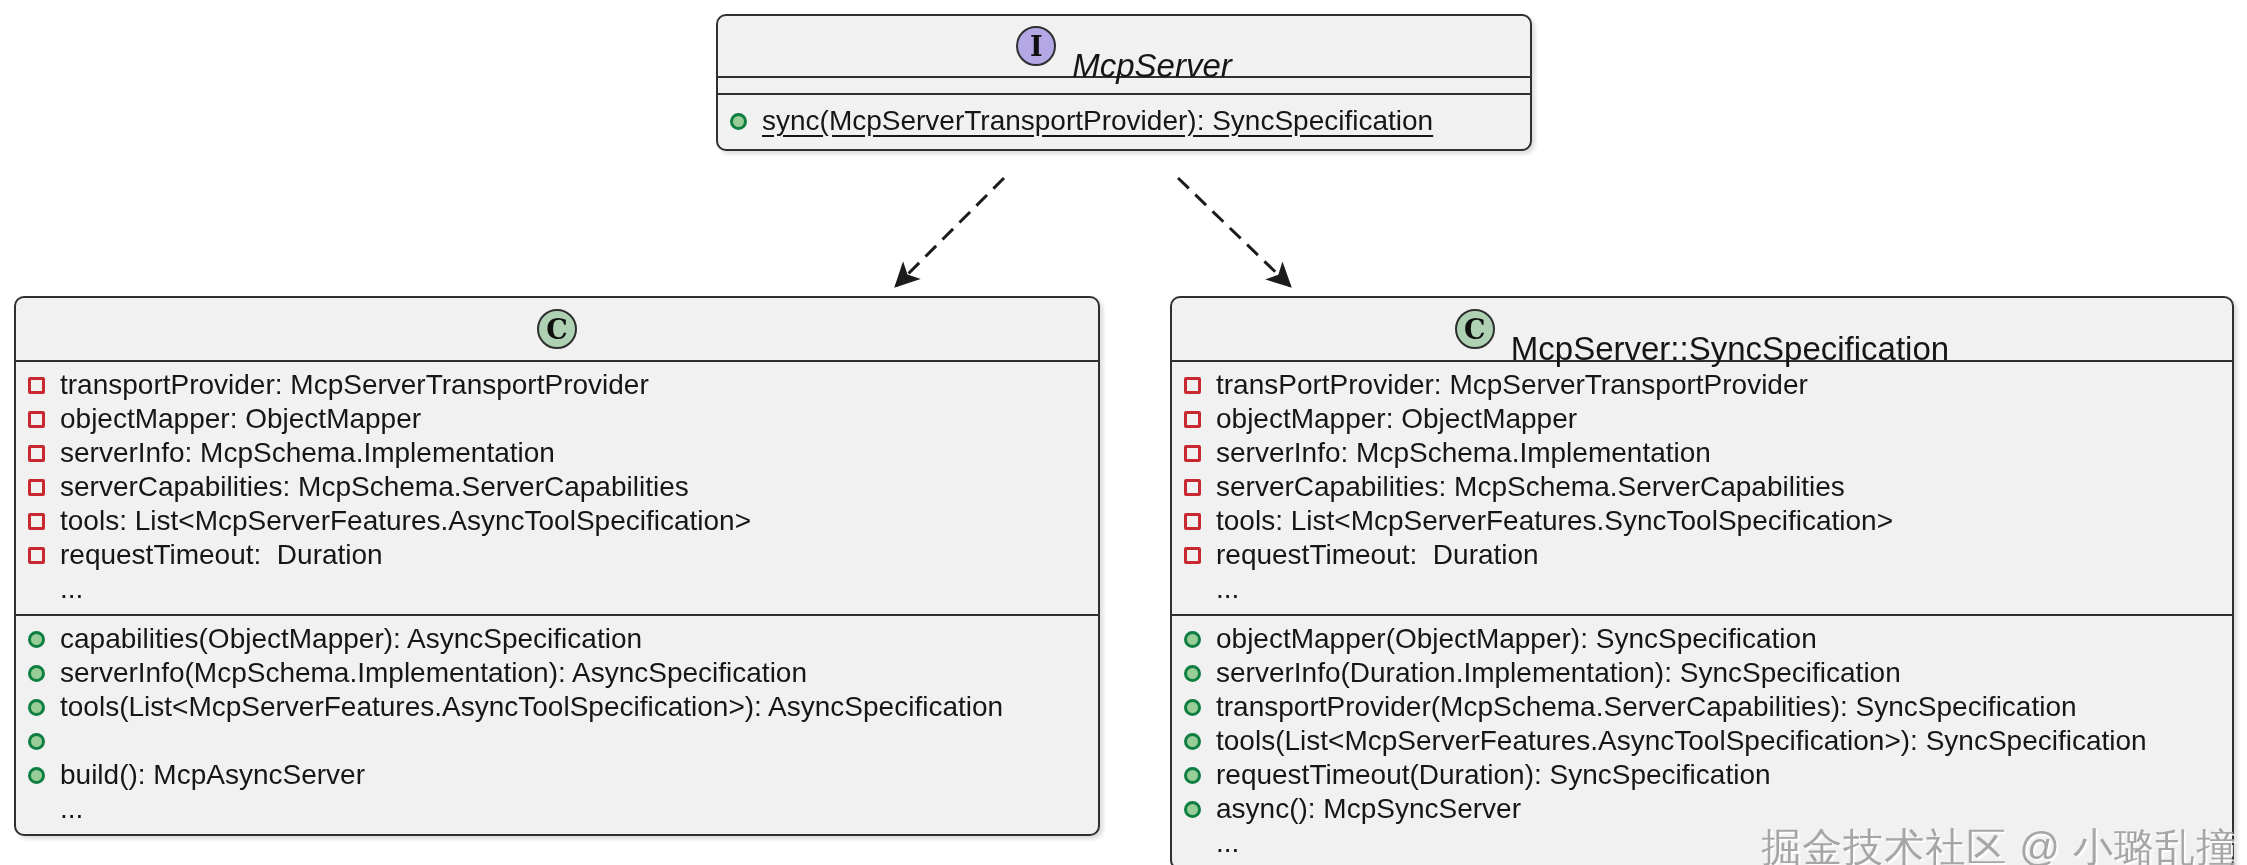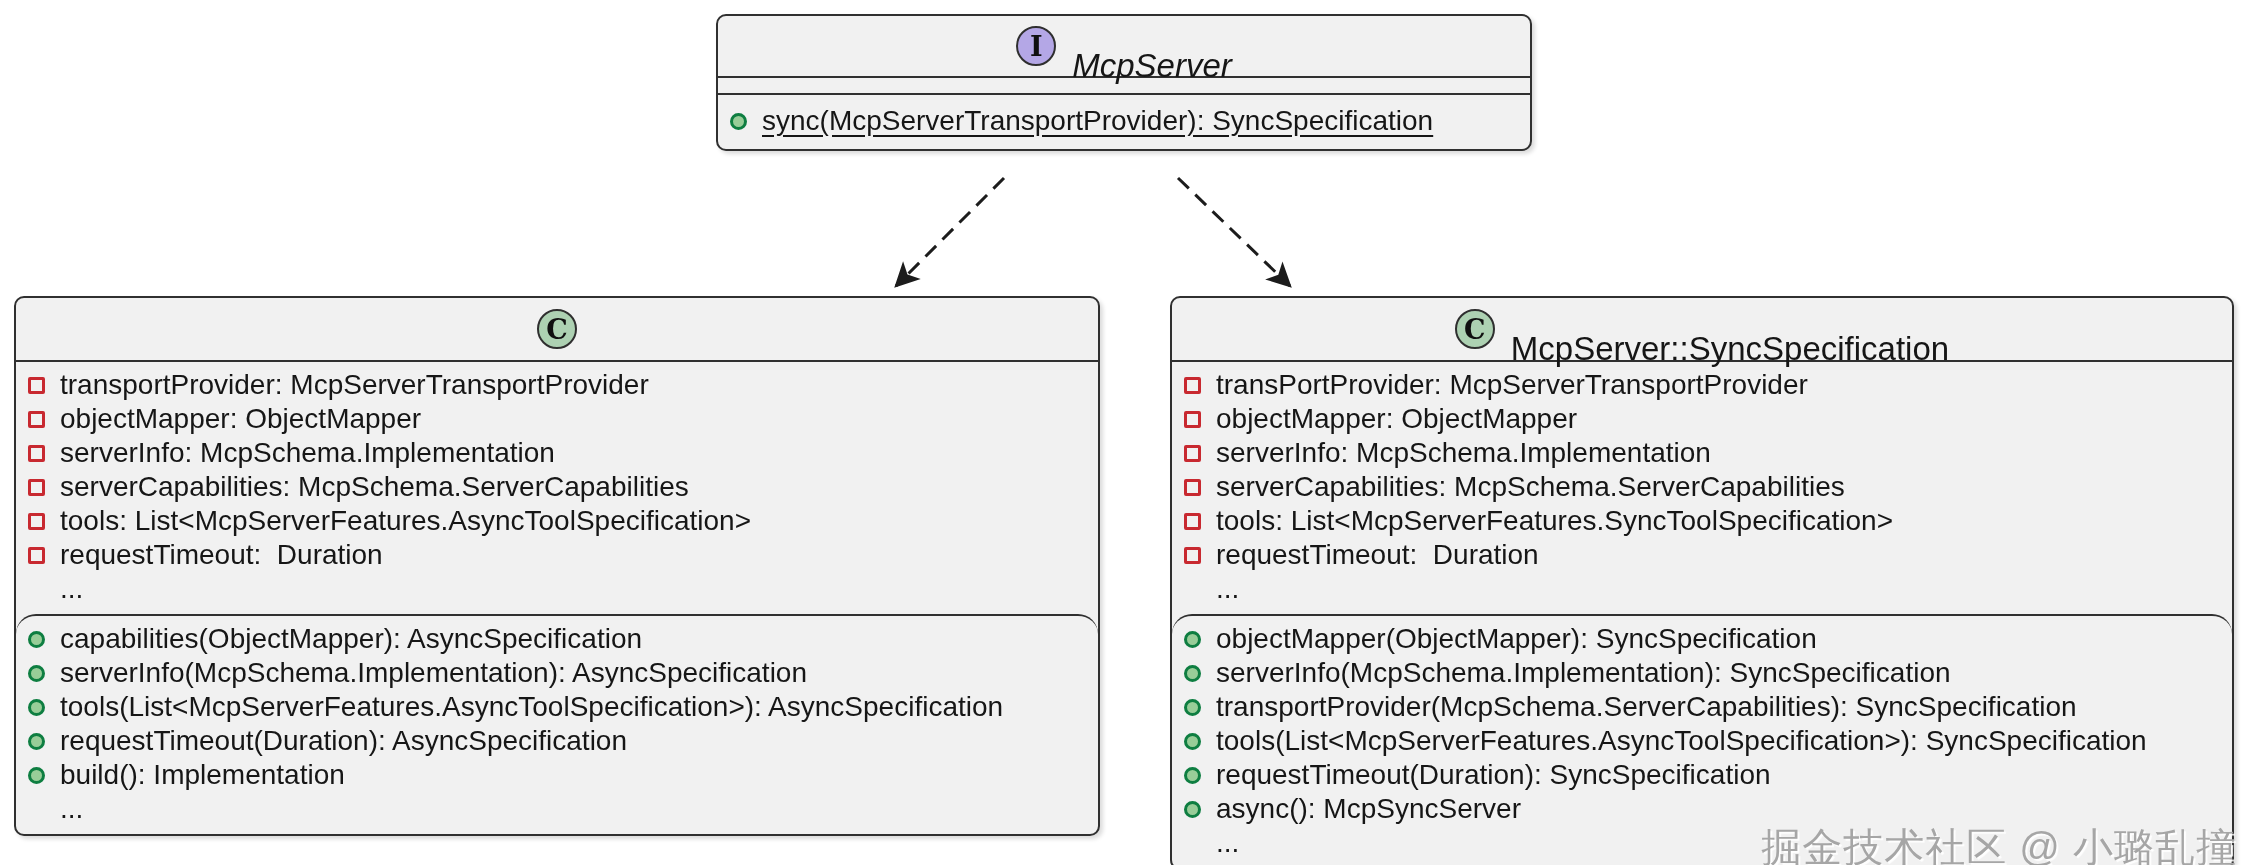--- a/index.html
+++ b/index.html
@@ -28,21 +28,21 @@
                  font-family:"DejaVu Serif", serif; font-weight:bold; font-size:27px;
                  border:2.5px solid var(--circle_border); color:#101010; }
   .interface-box .kind-circle { background:var(--interface_circle); }
   .class-box .kind-circle { background:var(--class_circle); }
 
   .title-text { font-size:33px;margin-top:40px; }
   .interface-box .title-text { font-style:italic; }
 
   .empty-compartment { height:17px; border-bottom:2px solid var(--box_border); }
 
-  .compartment { padding:6px 28px 8px 12px;border-radius:20px; }
+  .compartment { padding:6px 28px 8px 12px; }
   .methods-compartment { border-top:2px solid var(--box_border); }
   .interface-box .methods-compartment { border-top:none; }
 
   .member { display:flex; align-items:center; gap:15px; height:34px; }
   .interface-box .member { height:40px; }
   .icon { width:17px; height:17px; flex:0 0 auto; }
   .icon.square { border:3px solid var(--field_icon); background:transparent; border-radius:2px; }
   .icon.circle { border:3px solid var(--method_icon_border); background:var(--method_icon_fill); border-radius:50%; }
   .icon.none { border:none; background:transparent; }
   .member-text { font-size:28px; white-space:pre; }
@@ -128,25 +128,24 @@
           <div class="member">
           <span class="icon circle"></span>
           <span class="member-text">serverInfo(McpSchema.Implementation): AsyncSpecification</span>
         </div>
           <div class="member">
           <span class="icon circle"></span>
           <span class="member-text">tools(List&lt;McpServerFeatures.AsyncToolSpecification&gt;): AsyncSpecification</span>
         </div>
           <div class="member">
           <span class="icon circle"></span>
-          <span class="member-text">requestTimeout(Duration): AsyncSpecification</span>
-        </div>
-          <div class="member">
-          <span class="icon circle"></span>
-          <span class="member-text">build(): Implementation</span>
+        </div>
+          <div class="member">
+          <span class="icon circle"></span>
+          <span class="member-text">build(): McpAsyncServer</span>
         </div>
         </div>
       <div class="member">
         <span class="icon none"></span>
         <span class="member-text">...</span>
       </div>
     </div>
   </section>
 
   <section class="uml-box class-box" style="left:1170px; top:296px; width:1064px;">
@@ -187,21 +186,21 @@
       </div>
     </div>
     <div class="compartment methods-compartment">
       <div>
           <div class="member">
           <span class="icon circle"></span>
           <span class="member-text">objectMapper(ObjectMapper): SyncSpecification</span>
         </div>
           <div class="member">
           <span class="icon circle"></span>
-          <span class="member-text">serverInfo(McpSchema.Implementation): SyncSpecification</span>
+          <span class="member-text">serverInfo(Duration.Implementation): SyncSpecification</span>
         </div>
           <div class="member">
           <span class="icon circle"></span>
           <span class="member-text">transportProvider(McpSchema.ServerCapabilities): SyncSpecification</span>
         </div>
           <div class="member">
           <span class="icon circle"></span>
           <span class="member-text">tools(List&lt;McpServerFeatures.AsyncToolSpecification&gt;): SyncSpecification</span>
         </div>
           <div class="member">

